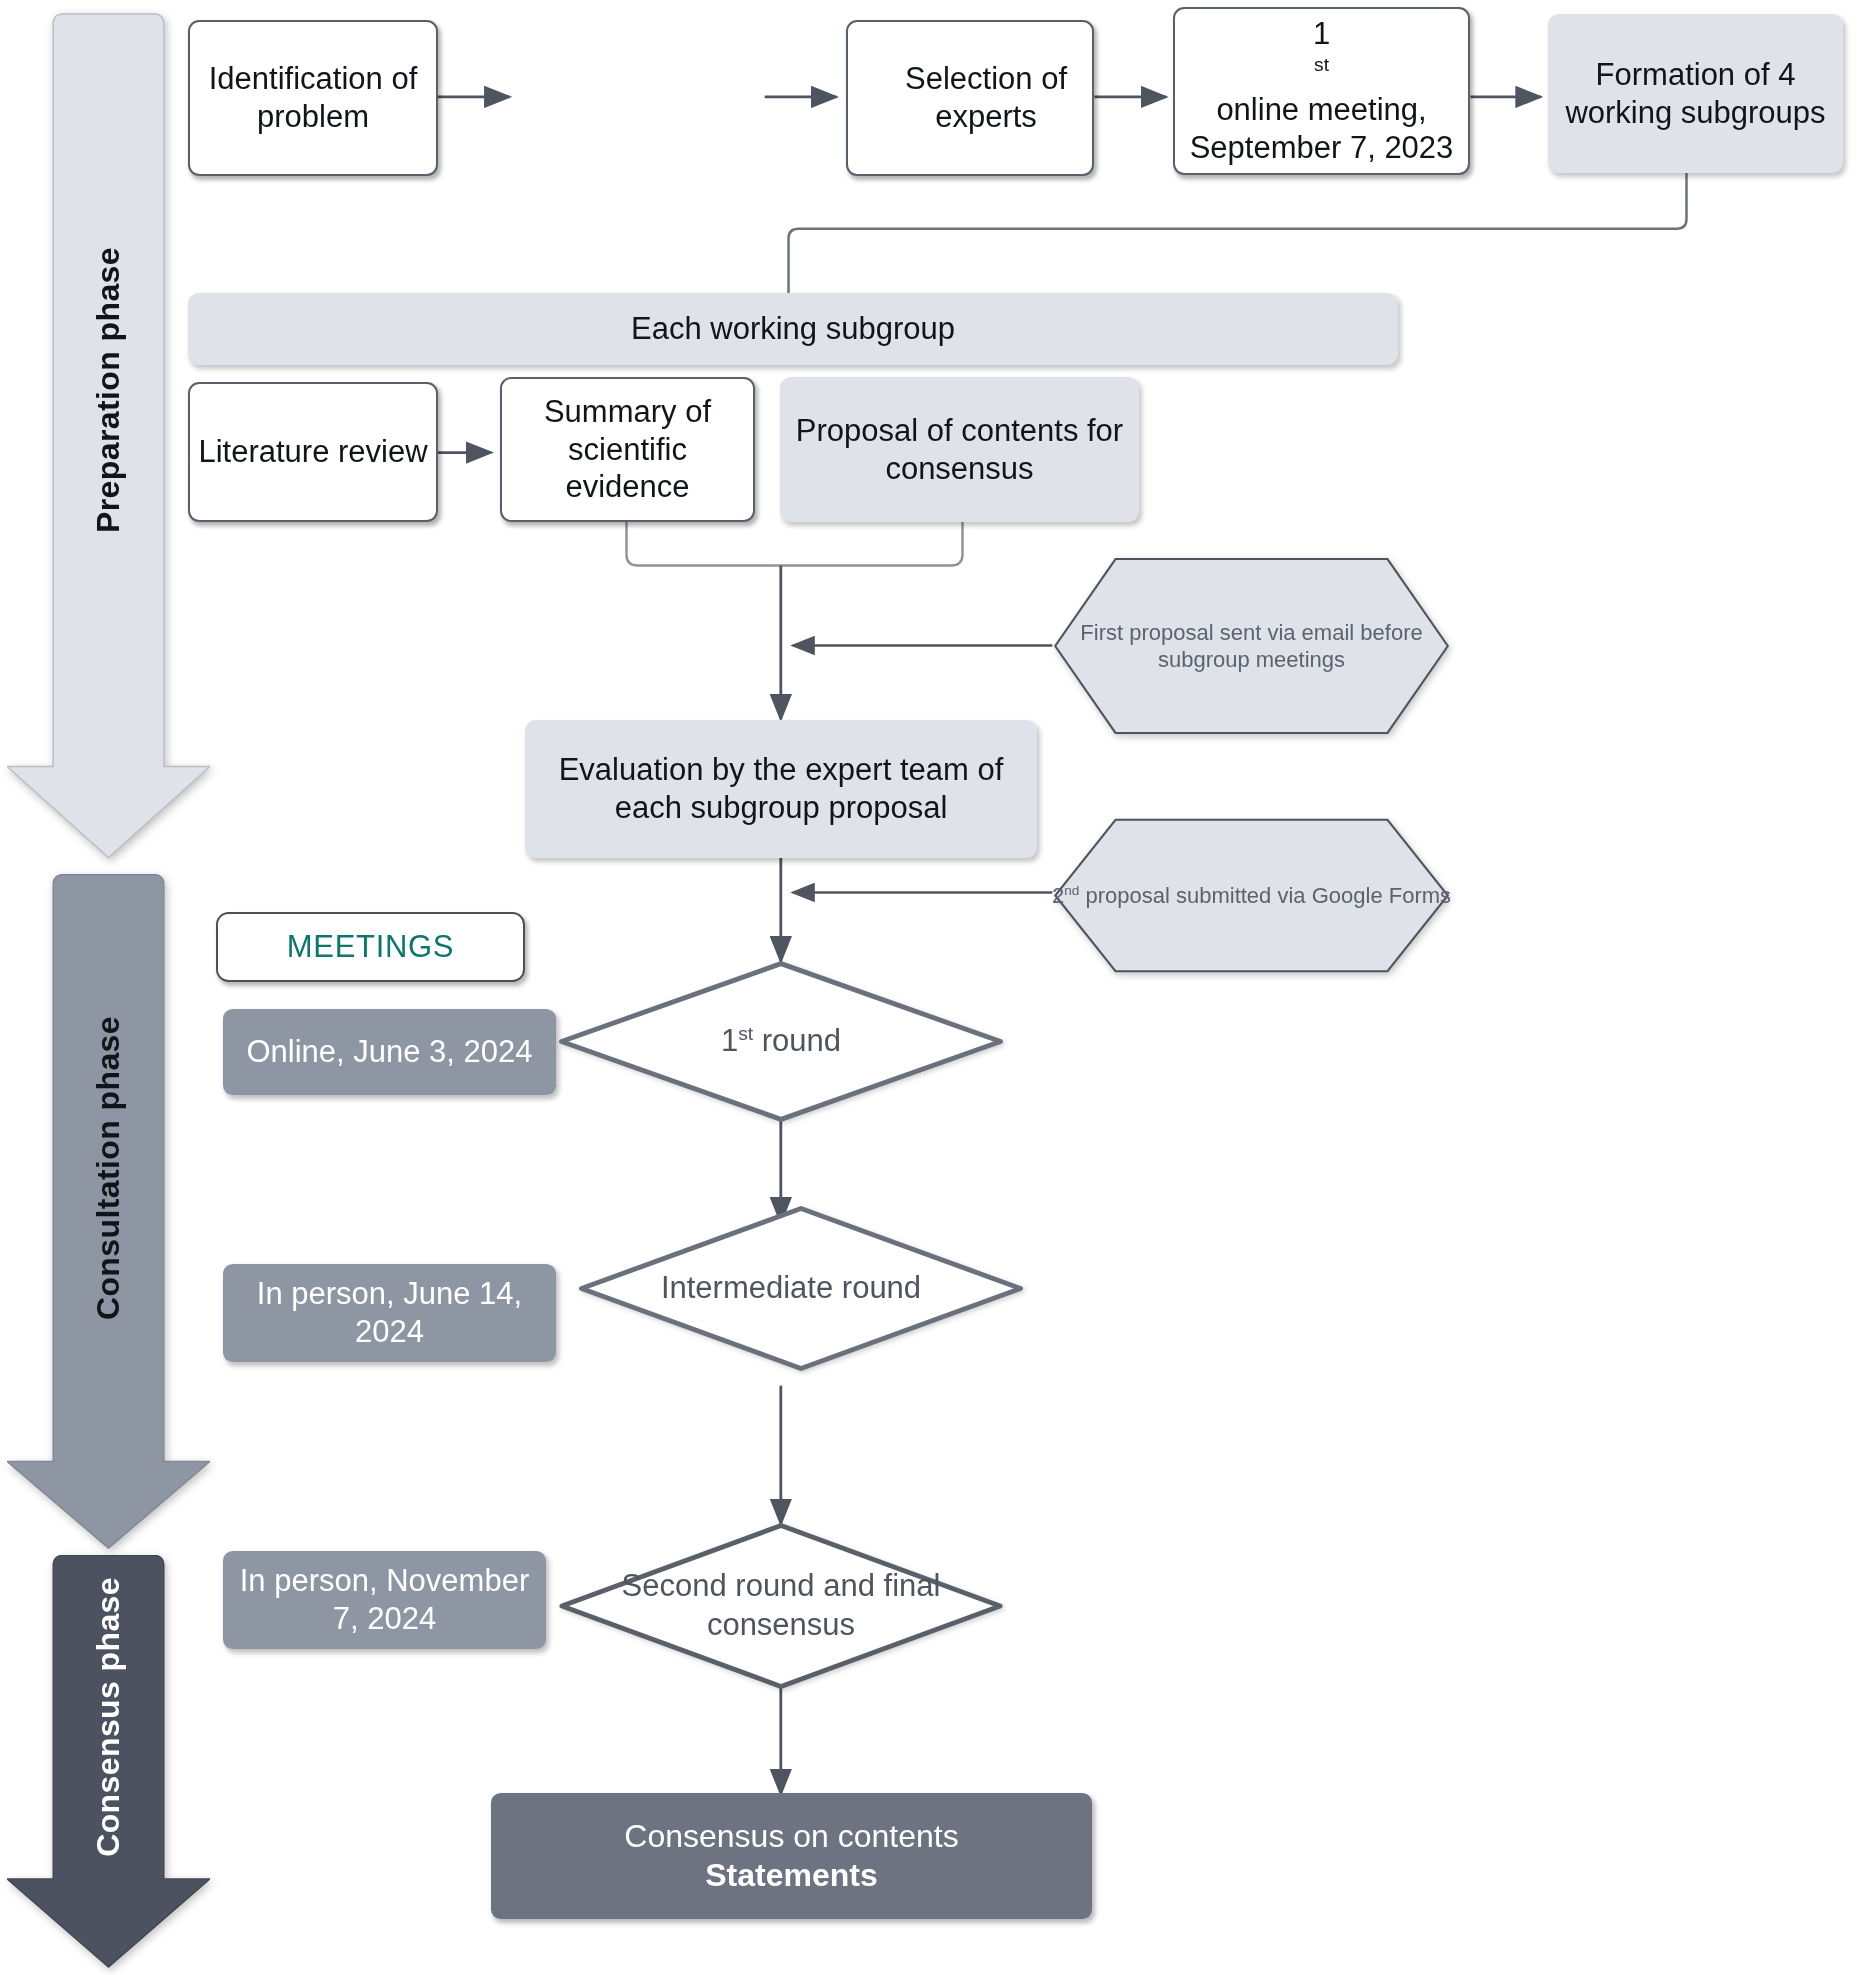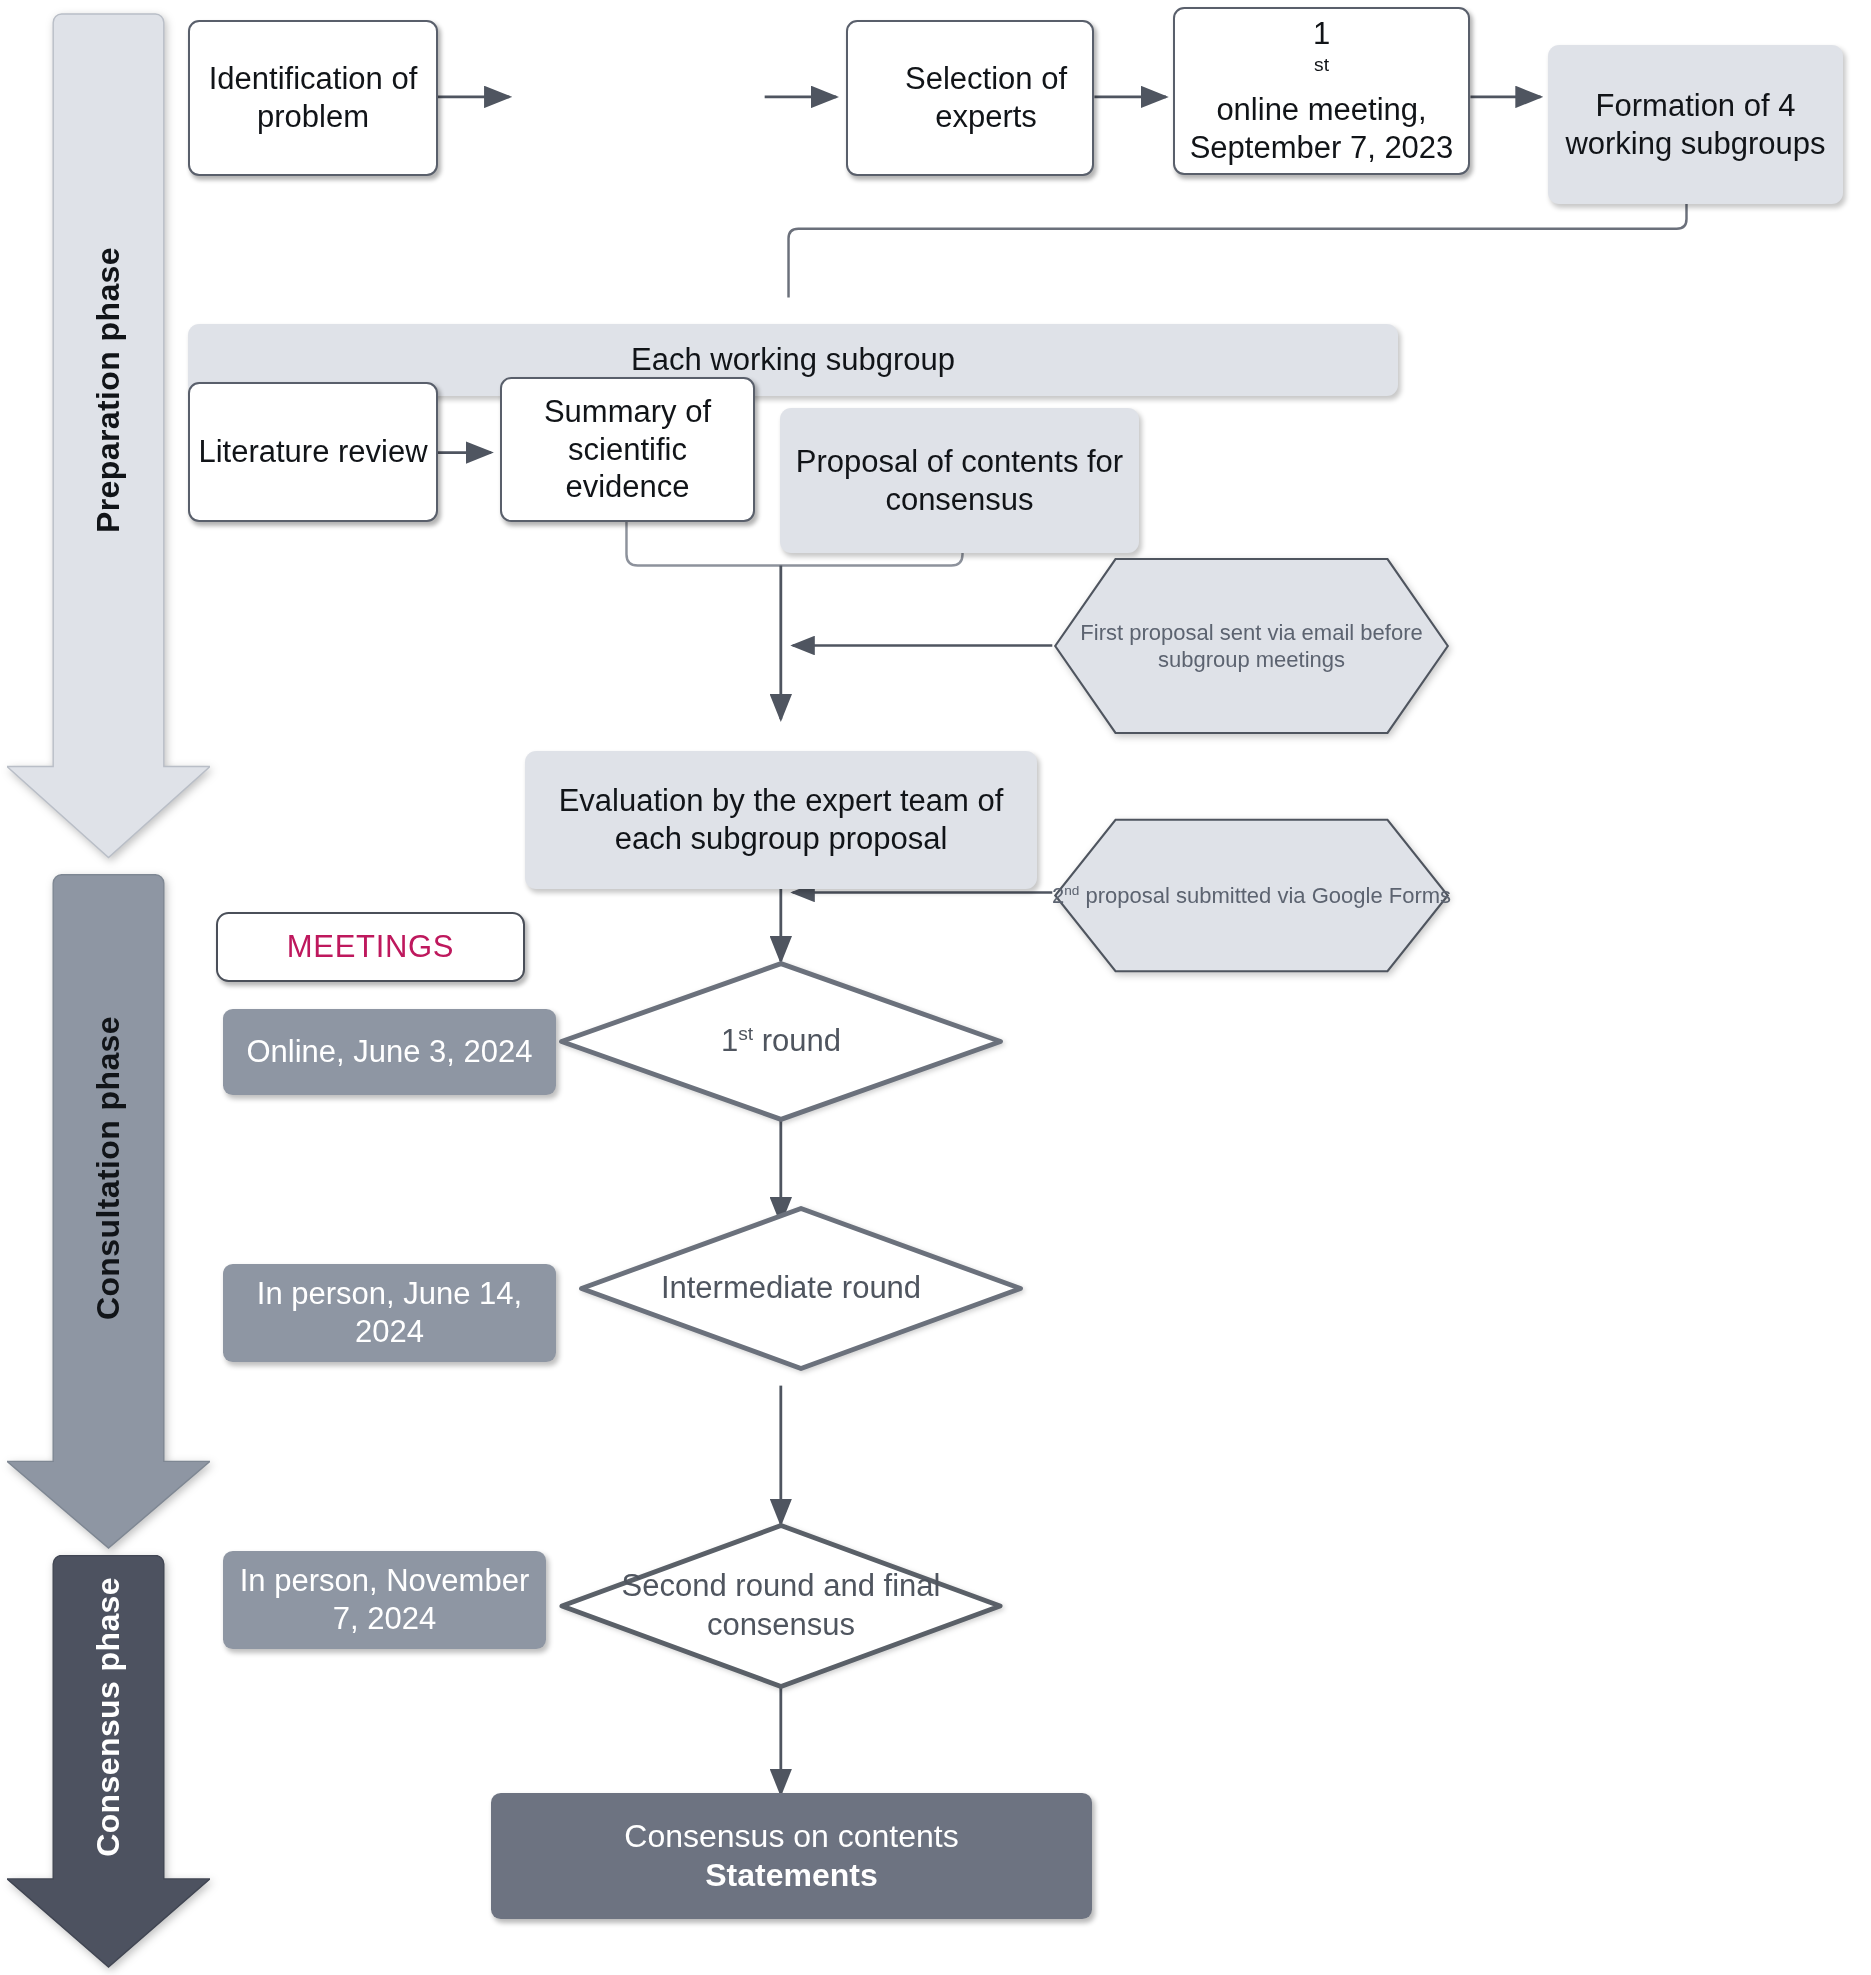--- a/index.html
+++ b/index.html
@@ -13,35 +13,34 @@
 
   .rect-white{
     background:#ffffff;border:2.1px solid #595f6b;border-radius:11.2px;
     color:#111418;font-size:31px;
     box-shadow:2.8px 3.5px 4.2px rgba(0,0,0,.30);
   }
   .rect-light{
     background:#dfe2e8;border:none;border-radius:11.2px;
     color:#111418;font-size:31px;
     box-shadow:2.8px 3.5px 4.9px rgba(0,0,0,.22);
-    margin-top:31px;
   }
   .rect-mid{
     background:#8e96a3;border:none;border-radius:9.8px;
     color:#ffffff;font-size:31px;
     box-shadow:2.8px 3.5px 4.9px rgba(0,0,0,.25);
   }
   .rect-dark{
     background:#6d7381;border:none;border-radius:9.8px;
     color:#ffffff;font-size:32px;
     box-shadow:2.8px 3.5px 5.6px rgba(0,0,0,.28);
   }
   .rect-meetings{
     background:#ffffff;border:2.1px solid #4a4f59;border-radius:12.6px;
-    color:#be185d;font-size:31px;letter-spacing:0.7px;
+    color:#0f766e;font-size:31px;letter-spacing:0.7px;
     box-shadow:2.8px 3.5px 4.2px rgba(0,0,0,.28);
   }
 
   
   .hex{position:absolute;}
   .hex svg{display:block;filter:drop-shadow(2.8px 3.5px 3.5px rgba(0,0,0,.22));}
   .hex .hextext{position:absolute;inset:0;display:flex;align-items:center;
         justify-content:center;text-align:center;color:#5c6370;font-size:22px;line-height:1.25;}
 
   

